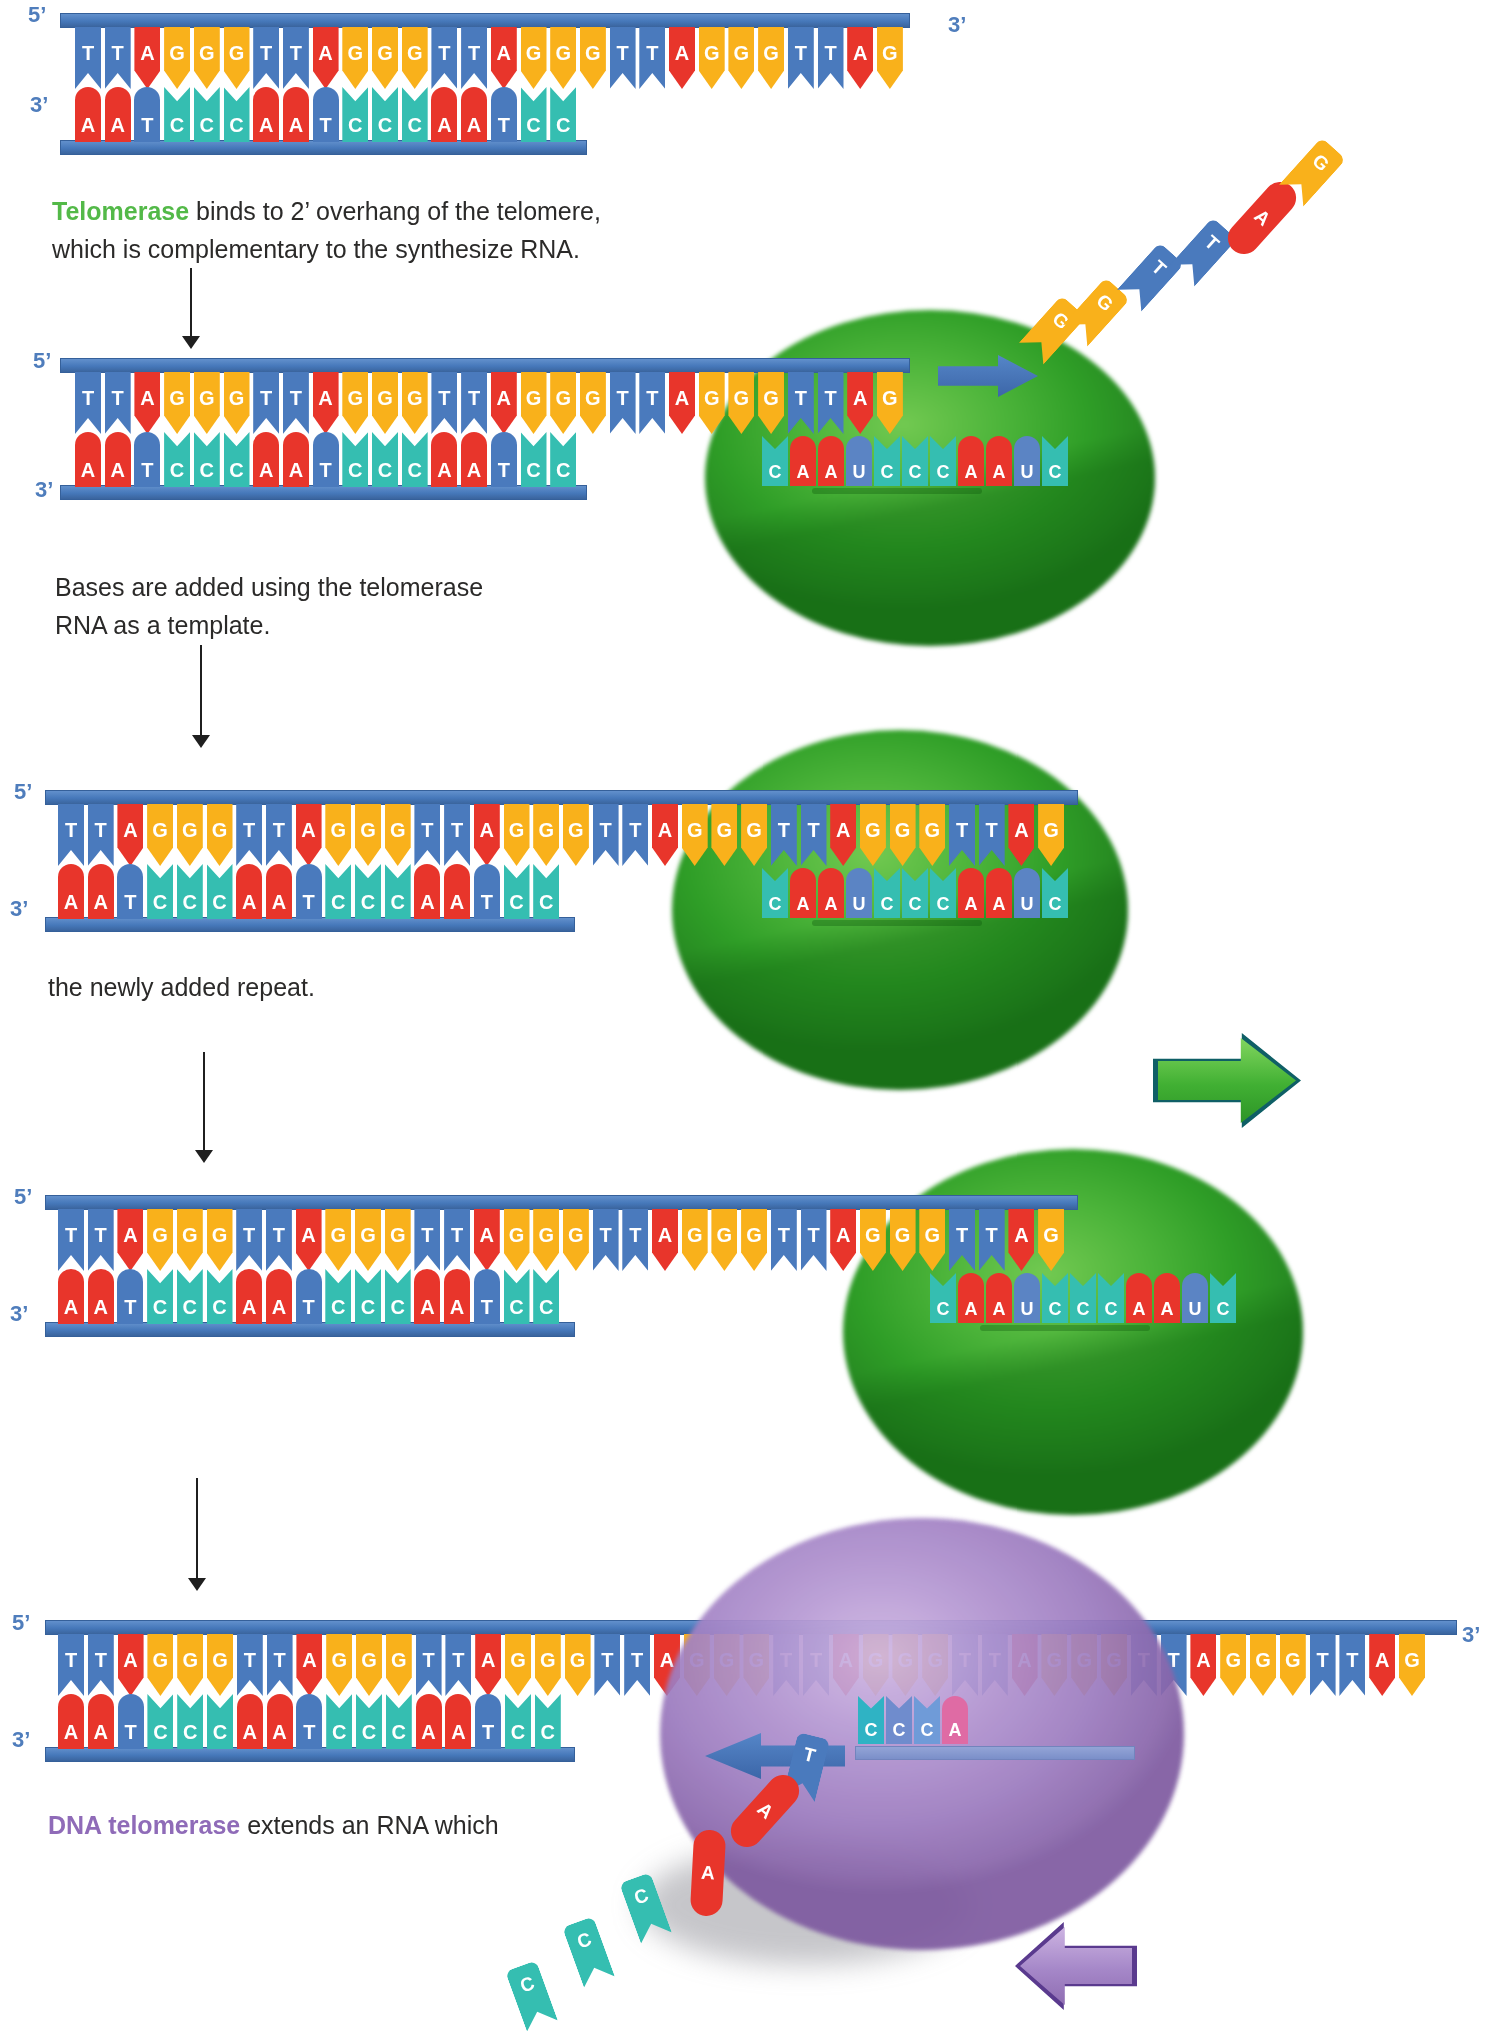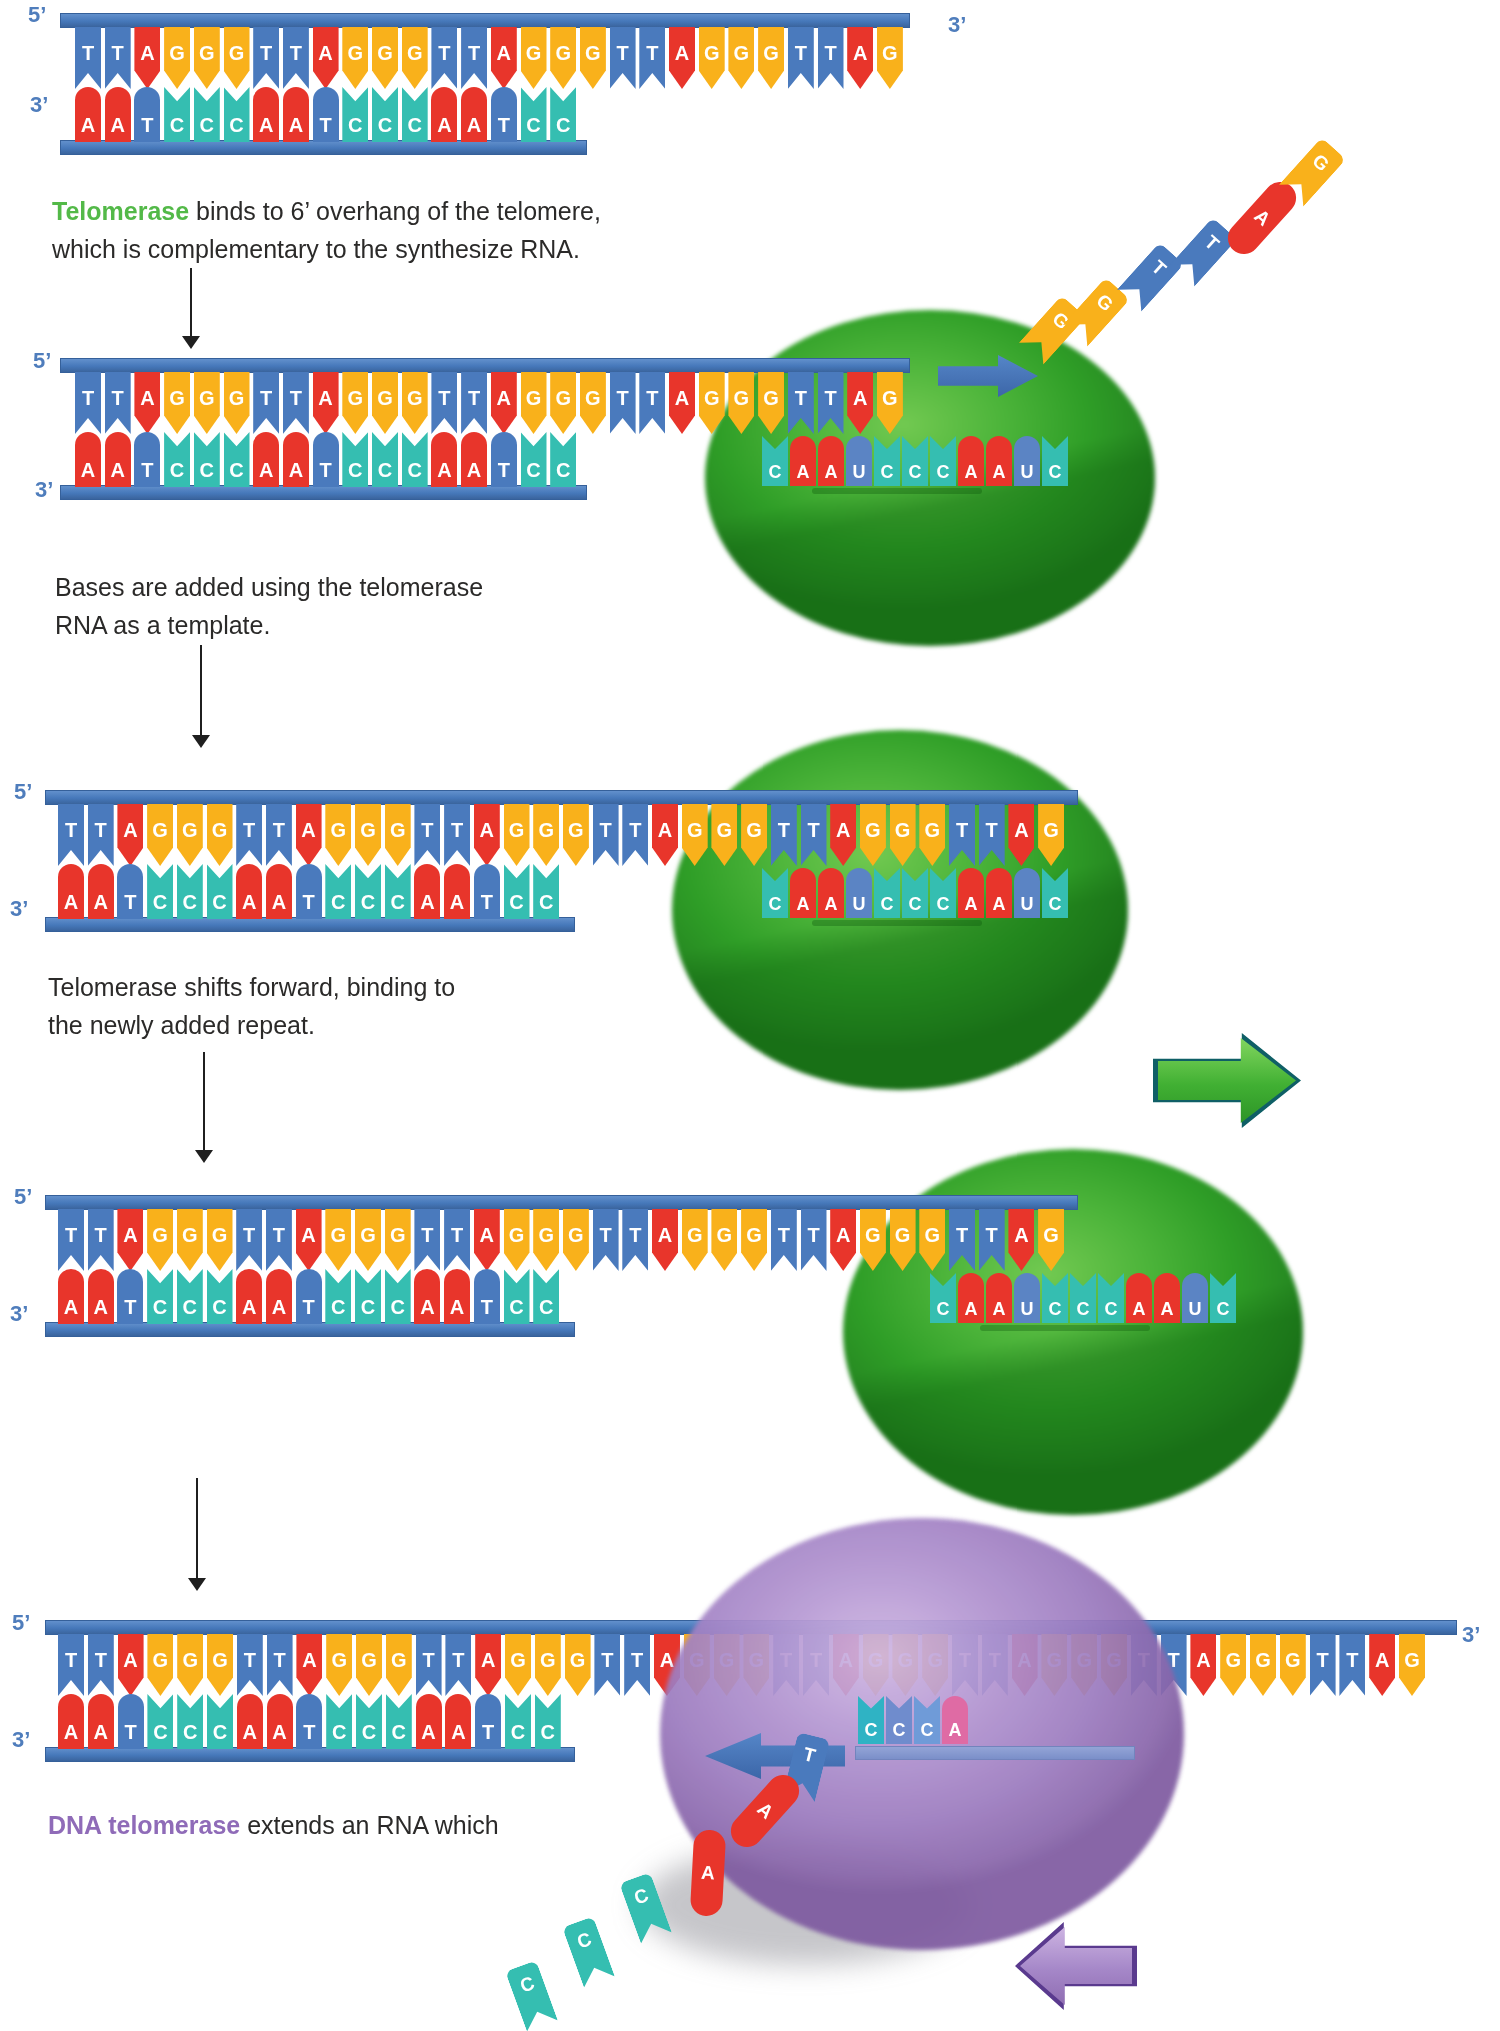--- a/index.html
+++ b/index.html
@@ -395,29 +395,28 @@
       <div class="float capsule" style="left: 692px; top: 1830px; width: 32px; height: 86px; background: rgb(232, 53, 43); transform: rotate(3deg);">A</div>
       <div class="float flag" style="left: 629px; top: 1876px; width: 33px; height: 64px; background: rgb(53, 190, 177); transform: rotate(-20deg);">C</div>
       <div class="float flag" style="left: 572px; top: 1920px; width: 33px; height: 64px; background: rgb(53, 190, 177); transform: rotate(-20deg);">C</div>
       <div class="float flag" style="left: 515px; top: 1964px; width: 33px; height: 64px; background: rgb(53, 190, 177); transform: rotate(-20deg);">C</div>
       <div class="plabel" style="left: 12px; top: 1610px;">5’</div>
       <div class="plabel" style="left: 12px; top: 1727px;">3’</div>
       <div class="plabel" style="left: 1462px; top: 1622px;">3’</div>
     </div>
 
   <div class="caption" style="left:52px;top:192px;">
-    <div><span class="lead" style="color: rgb(83, 185, 72);">Telomerase</span><span> binds to 6’ overhang of the telomere,</span></div>
+    <div><span class="lead" style="color: rgb(83, 185, 72);">Telomerase</span><span> binds to 2’ overhang of the telomere,</span></div>
     <div>which is complementary to the synthesize RNA.</div>
   </div>
   <div class="caption" style="left:55px;top:568px;">
     <div><span class="lead"></span><span>Bases are added using the telomerase</span></div>
     <div>RNA as a template.</div>
   </div>
   <div class="caption" style="left:48px;top:968px;">
-    <div><span class="lead"></span><span>Telomerase shifts forward, binding to</span></div>
     <div>the newly added repeat.</div>
   </div>
   <div class="caption" style="left:48px;top:1806px;">
     <div><span class="lead" style="color: rgb(143, 107, 184);">DNA telomerase</span><span> extends an RNA which</span></div>
   </div>
 
   <div class="varrow" style="left:190px;top:268px;height:70px;"></div>
   <div class="varrow" style="left:200px;top:645px;height:92px;"></div>
   <div class="varrow" style="left:203px;top:1052px;height:100px;"></div>
   <div class="varrow" style="left:196px;top:1478px;height:102px;"></div>

